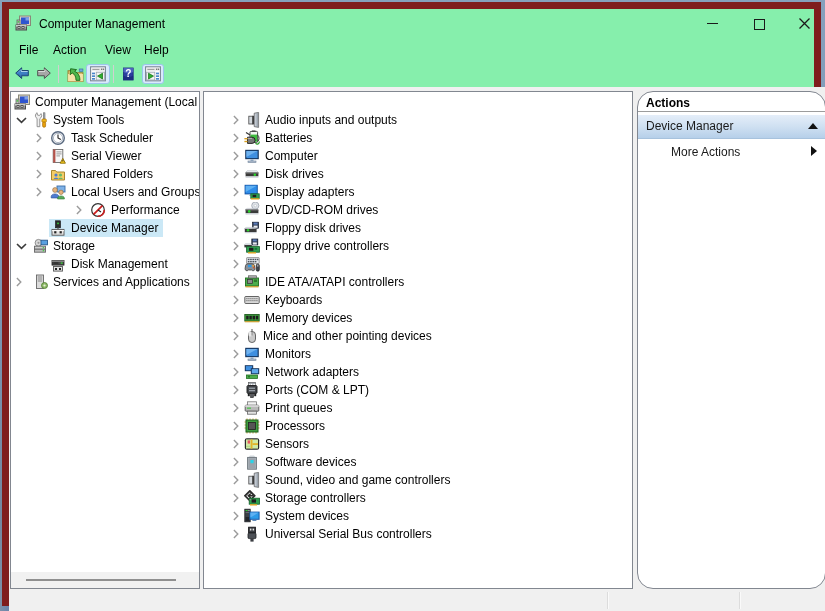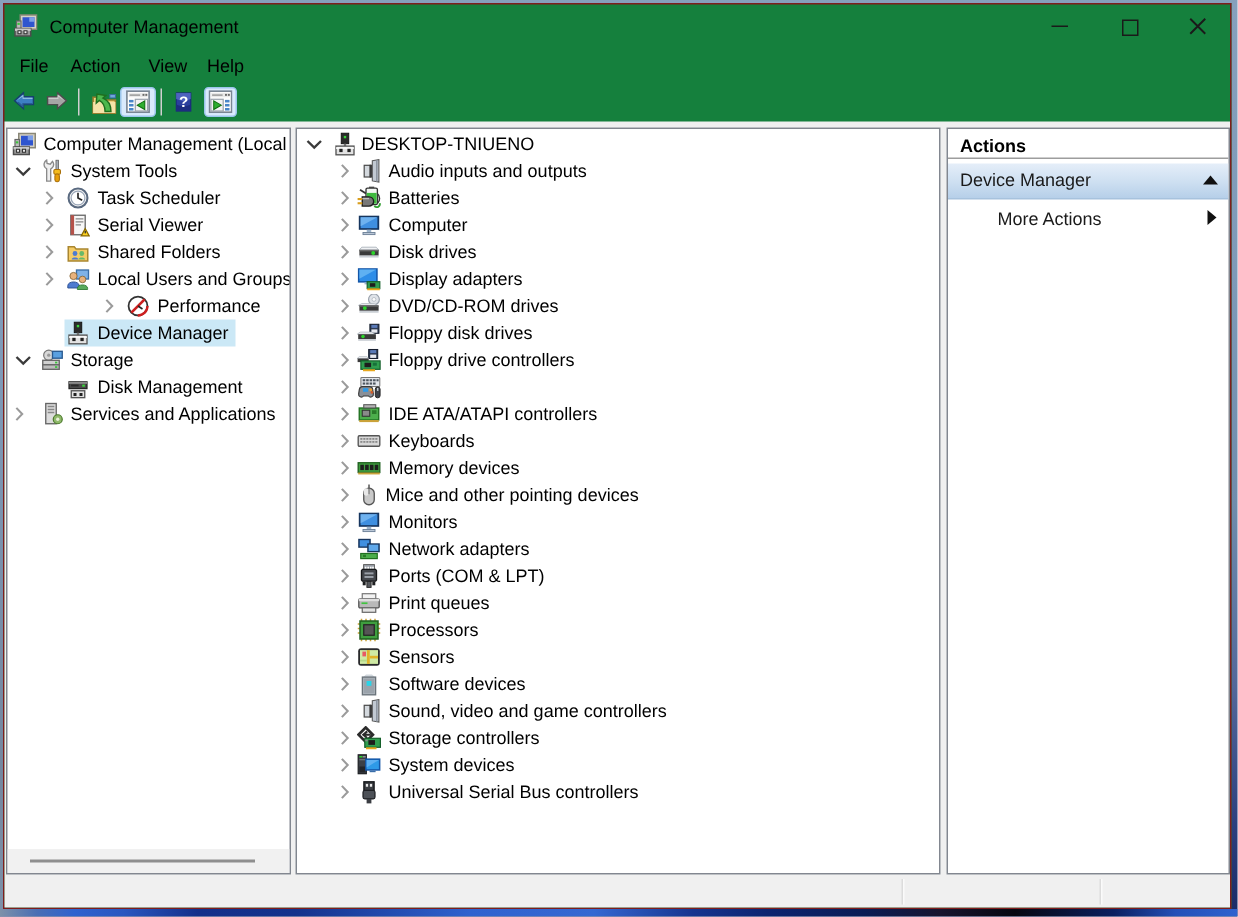--- a/index.html
+++ b/index.html
@@ -1,16 +1,16 @@
 <!DOCTYPE html>
 <html><head><meta charset="utf-8"><style>html,body{margin:0;padding:0;width:825px;height:611px;overflow:hidden;}
 body{font-family:"Liberation Sans",sans-serif;position:relative;
 background:linear-gradient(180deg,#86a0bc 0%,#7e9ab8 30%,#6f8cac 55%,#53679a 75%,#2c3f7e 90%,#1a2a66 100%);}
 .abs{position:absolute;}
-#win{position:absolute;left:2px;top:2px;width:819px;height:604px;background:#15803d;border:1px solid #7f1d1d;box-sizing:border-box;}
+#win{position:absolute;left:2px;top:2px;width:819px;height:604px;background:#86efac;border:7px solid #7f1d1d;box-sizing:border-box;}
 .t12{font-size:12px;color:#000;line-height:18px;white-space:nowrap;}
 .row{position:absolute;height:18px;}
 .lbl{position:absolute;top:0;font-size:12px;line-height:18px;white-space:nowrap;color:#000;}
 .ic{position:absolute;top:1px;width:16px;height:16px;}
 .chv{position:absolute;}
 .pane{position:absolute;background:#fff;border:1px solid #828790;box-sizing:border-box;overflow:hidden;}
 .chv svg,.ic svg,.abs svg{display:block;}
 </style></head><body>
 <div class="abs" style="left:0;top:0;width:2px;height:606px;background:linear-gradient(180deg,#87a1bd 0%,#7e9ab8 40%,#74879f 85%,#7d91a9 100%);"></div>
 <div class="abs" style="left:0;top:606px;width:825px;height:5px;background:linear-gradient(90deg,#7d91a9 0%,#4a6eb4 3%,#2f62cf 6%,#2a57c0 10%,#132f8a 16%,#14328c 24%,#2f62cf 38%,#3568d2 48%,#16348f 56%,#0c2470 62%,#0a1c54 70%,#17142e 76%,#060710 82%,#0b1f60 90%,#2450b8 95%,#2f62cf 100%);"></div>
@@ -288,39 +288,20 @@
 <circle cx="11.5" cy="11.5" r="3" fill="#8fb86a" stroke="#4a7a2a" stroke-width="0.8"></circle>
 <circle cx="11.5" cy="11.5" r="1.1" fill="#e8f0d8"></circle>
 </svg>
         </span>
         <span class="lbl" style="left:42px;">Services and Applications</span>
       </div>
       <div class="abs" style="left:0;top:480px;width:188px;height:17px;background:#f1f1f1;"></div>
       <div class="abs" style="left:15px;top:487px;width:150px;height:2px;background:#8f8f8f;"></div>
     </div>
     <div class="pane" style="left:194px;top:82px;width:430px;height:498px;">
-      <div class="row" style="left:0;top:1px;width:428px;">
-        <span class="chv" style="left:6px;top:6px;">
-          <svg width="11" height="7" viewBox="0 0 11 7">
-            <path d="M1 1 L5.5 5.4 L10 1" stroke="#3b3b3b" stroke-width="1.6" fill="none"></path>
-          </svg>
-        </span>
-        <span class="ic" style="left:24px;">
-          <svg width="16" height="16" viewBox="0 0 16 16">
-<rect x="5.5" y="0.8" width="5" height="7" fill="#2b2b2b" stroke="#111" stroke-width="0.6"></rect>
-<rect x="7.2" y="2.6" width="1.6" height="1.6" fill="#39d439"></rect>
-<rect x="7.2" y="7.8" width="1.6" height="1.8" fill="#777"></rect>
-<rect x="2" y="9.4" width="12" height="5.8" fill="#e3e3e3" stroke="#555" stroke-width="0.9"></rect>
-<rect x="2" y="10.2" width="12" height="1" fill="#fff"></rect>
-<rect x="4.2" y="11.2" width="2.2" height="2.2" fill="#222"></rect>
-<rect x="9.6" y="11.2" width="2.2" height="2.2" fill="#222"></rect>
-</svg>
-        </span>
-        <span class="lbl" style="left:43px;">DESKTOP-TNIUENO</span>
-      </div>
       <div class="row" style="left:0;top:19px;width:428px;">
         <span class="chv" style="left:29px;top:4px;">
           <svg width="6" height="10" viewBox="0 0 6 10">
             <path d="M0.9 0.9 L4.8 5 L0.9 9.1" stroke="#9b9b9b" stroke-width="1.4" fill="none"></path>
           </svg>
         </span>
         <span class="ic" style="left:40px;">
           <svg width="16" height="16" viewBox="0 0 16 16">
 <rect x="4.8" y="4.2" width="4" height="7.8" fill="#d4d9de" stroke="#4a4a4a" stroke-width="0.8"></rect>
 <rect x="8.4" y="3.8" width="1.8" height="8.6" fill="#3a3a3a"></rect>
@@ -768,21 +749,21 @@
 <rect x="4.6" y="1.2" width="6.8" height="5.8" fill="#3a3d42" stroke="#141518" stroke-width="0.9"></rect>
 <rect x="5.9" y="2.6" width="1.5" height="1.9" fill="#e8e8e8"></rect>
 <rect x="8.6" y="2.6" width="1.5" height="1.9" fill="#e8e8e8"></rect>
 <rect x="4" y="7" width="8" height="5.6" rx="1.2" fill="#4d5157" stroke="#1d1f22" stroke-width="0.8"></rect>
 <rect x="6.4" y="12.6" width="3.2" height="3" fill="#3a3d42"></rect>
 </svg>
         </span>
         <span class="lbl" style="left:61px;">Universal Serial Bus controllers</span>
       </div>
     </div>
-    <div class="pane" style="left:628px;top:82px;width:189px;height:498px;">
+    <div class="pane" style="left:628px;top:82px;width:189px;height:498px;border-radius:16px;">
       <div class="abs" style="left:8px;top:4px;font-size:12px;font-weight:bold;line-height:15px;">Actions</div>
       <div class="abs" style="left:0;top:19px;width:187px;height:1px;background:#9d9d9d;"></div>
       <div class="abs" style="left:0;top:23px;width:187px;height:23px;background:linear-gradient(180deg,#e5eef9 0%,#cddff1 55%,#b6cfe9 100%);border-bottom:1px solid #a7c2dd;">
         <span style="position:absolute;left:8px;top:0;font-size:12px;line-height:23px;color:#1a1a1a;">Device Manager</span>
         <span style="position:absolute;left:170px;top:8px;width:0;height:0;border-left:5.5px solid transparent;border-right:5.5px solid transparent;border-bottom:6px solid #111;"></span>
       </div>
       <div class="abs" style="left:33px;top:51px;font-size:12px;line-height:18px;color:#1a1a1a;">More Actions</div>
       <div class="abs" style="left:173px;top:54px;width:0;height:0;border-top:5.5px solid transparent;border-bottom:5.5px solid transparent;border-left:6px solid #111;"></div>
     </div>
   </div>

